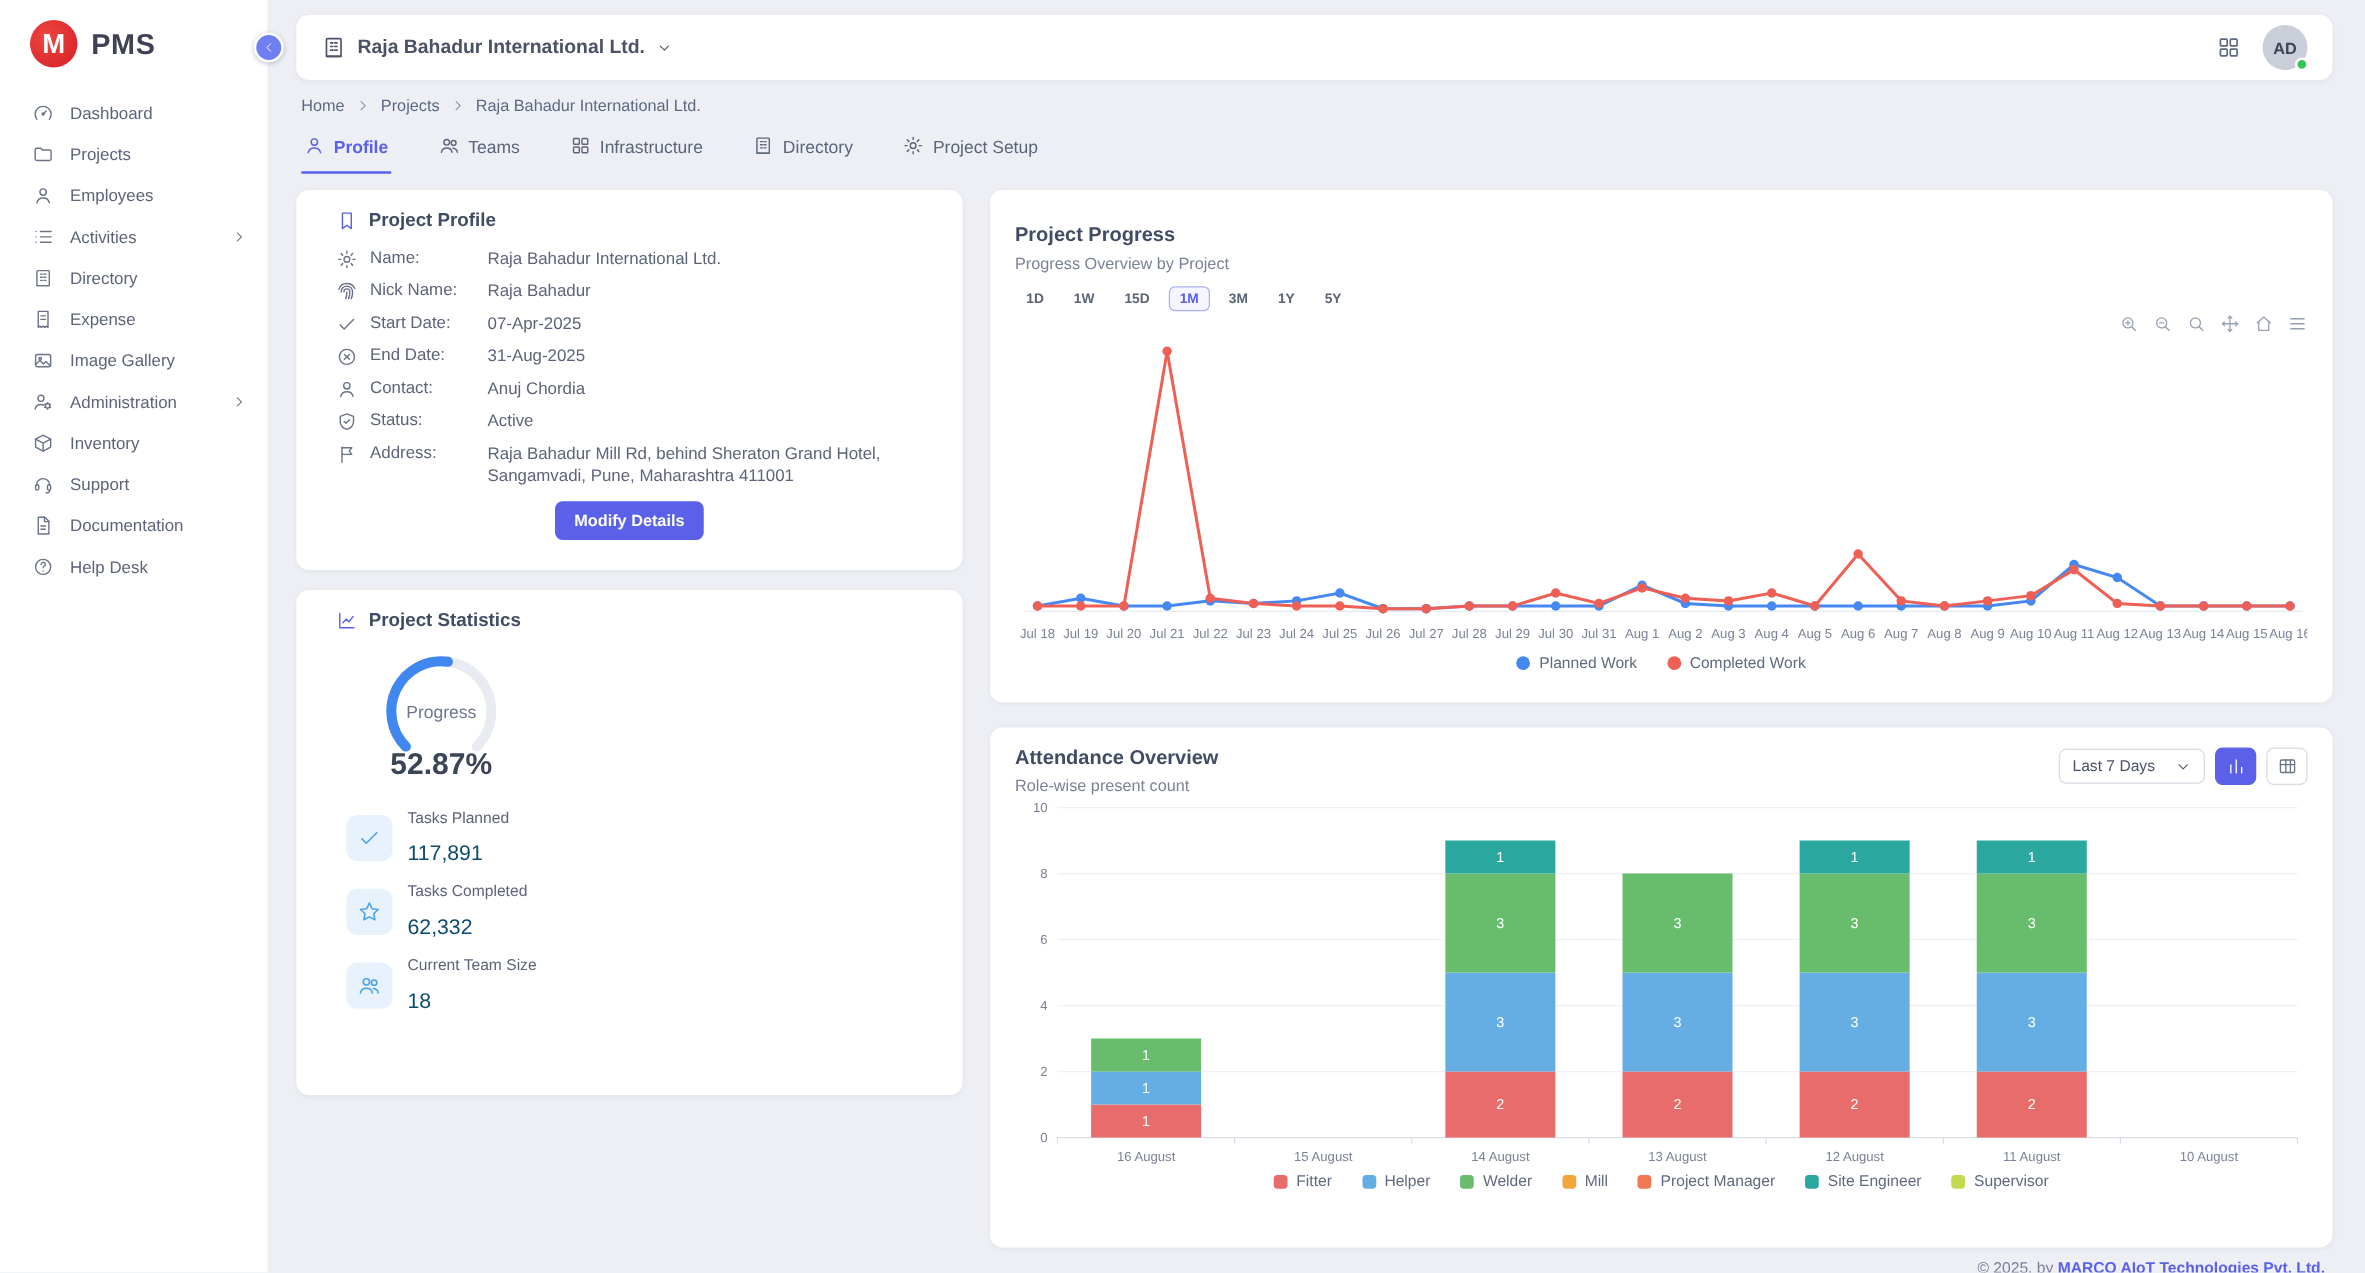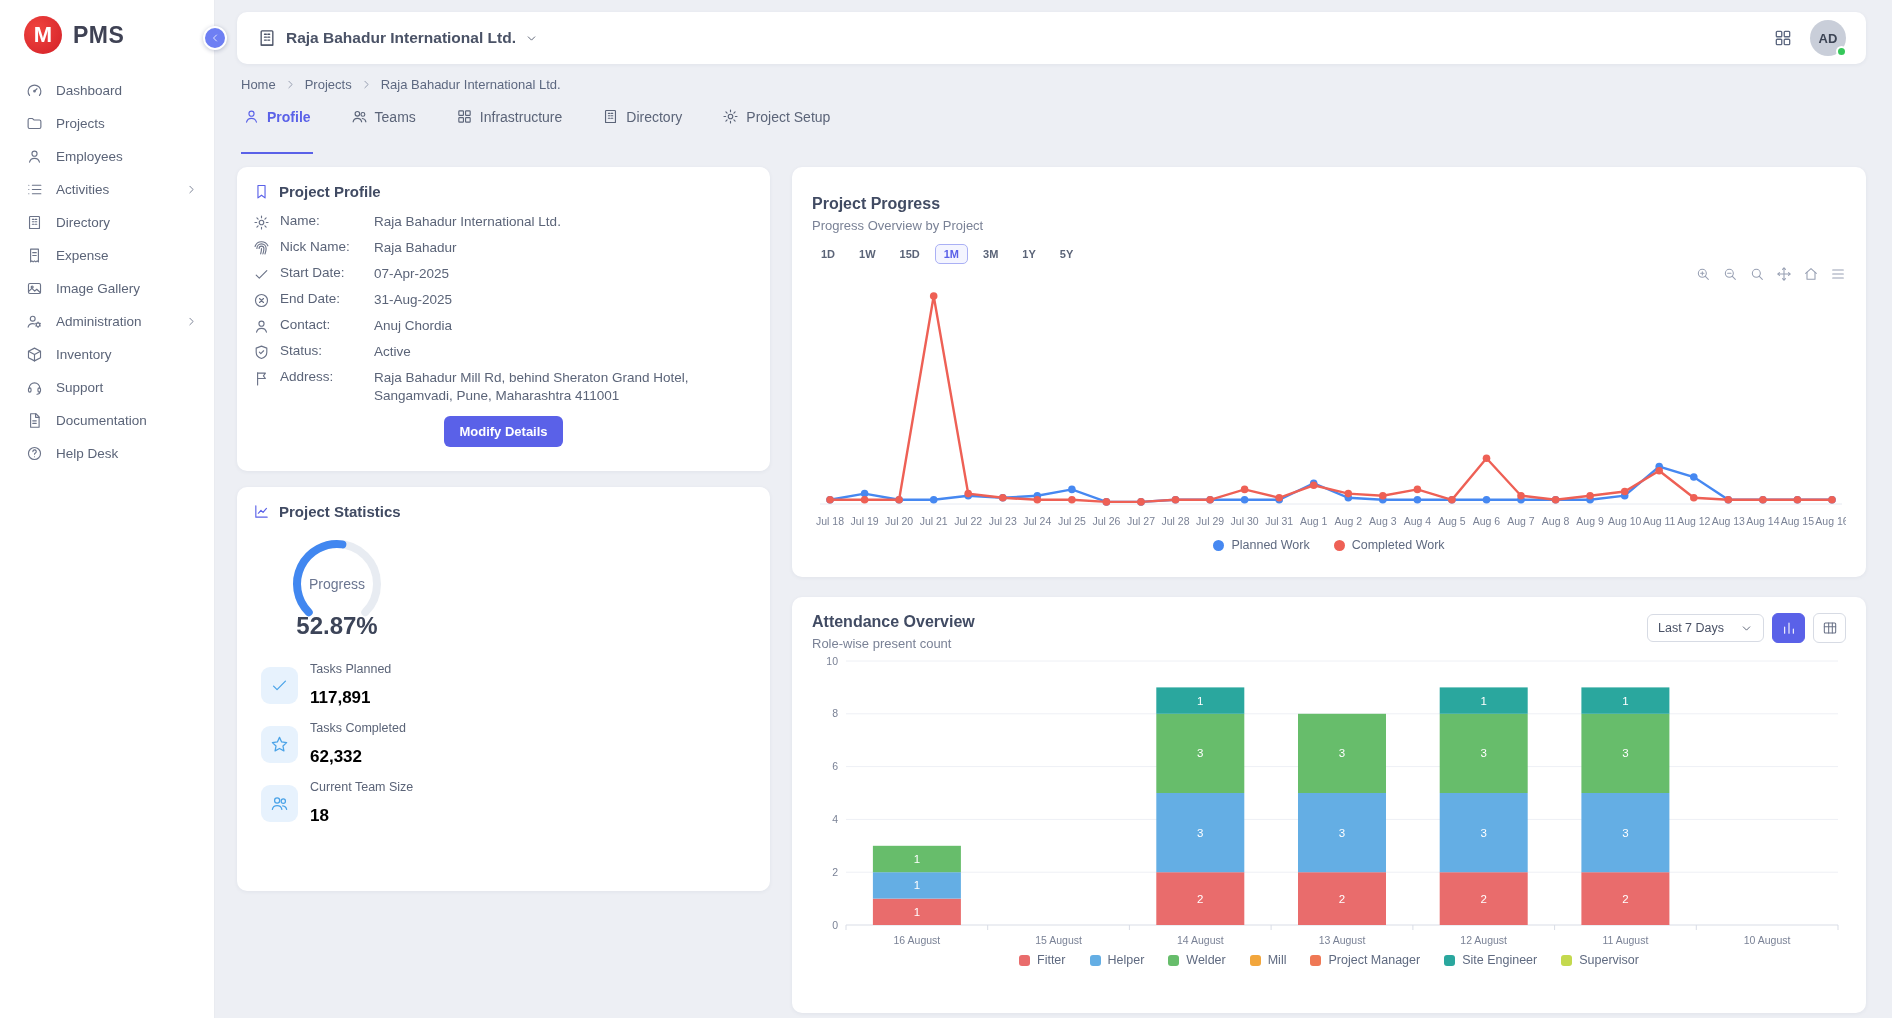--- a/index.html
+++ b/index.html
@@ -36,50 +36,50 @@
   .tb-right { display:flex; align-items:center; gap:17px; color:#5d6880; }
   .avatar { position:relative; width:36px; height:36px; border-radius:50%; background:#c9ced9; color:#3c4454; font-size:13px; font-weight:700; display:flex; align-items:center; justify-content:center; cursor:pointer; }
   .status-dot { position:absolute; right:-1px; bottom:-1px; width:11px; height:11px; border-radius:50%; background:#35c75a; border:2px solid #fff; }
 
   .breadcrumb { display:flex; align-items:center; gap:8px; margin:13px 4px 0; font-size:13px; color:#5d6880; }
   .breadcrumb .sep { color:#8a92a6; }
   .crumb { cursor:pointer; }
   .crumb.current { cursor:default; }
 
   .tabs { display:flex; gap:36px; margin:8px 4px 0; }
-  .tab { display:flex; align-items:center; gap:7px; font-size:14px; color:#5b6478; padding:8px 2px 27px; cursor:pointer; border-bottom:2px solid transparent; }
+  .tab { display:flex; align-items:center; gap:7px; font-size:14px; color:#5b6478; padding:8px 2px 12px; cursor:pointer; border-bottom:2px solid transparent; }
   .tab.active { color:#5a61e8; border-bottom-color:#5a61e8; font-weight:600; }
 
   .grid { display:grid; grid-template-columns:533px 1fr; gap:18px 22px; margin-top:13px; align-items:start; }
   .col { display:flex; flex-direction:column; min-width:0; }
   .col-left { gap:16px; }
   .col-right { gap:20px; }
 
-  .card-pad { padding:16px 16px; }
+  .card-pad { padding:16px 32px; }
   .card-title { display:flex; align-items:center; gap:9px; font-size:15px; font-weight:700; color:#414b63; }
   .card-title .icon { color:#5a61e8; }
 
   
   .profile-card { height:304px; }
   .field-rows { margin-top:13px; display:flex; flex-direction:column; gap:8px; }
   .field-row { display:flex; gap:10px; font-size:13.5px; color:#5b6478; align-items:flex-start; }
   .field-row .icon { margin-top:1px; color:#6b7388; }
   .f-label { width:84px; flex-shrink:0; }
   .f-value { flex:1; line-height:1.3; }
   .modify-btn { display:block; margin:12px auto 0; background:#5a61e8; color:#fff; border:none; border-radius:6px; padding:8px 15px; font-size:13px; font-weight:600; font-family:inherit; cursor:pointer; }
 
   
   .stats-card { height:404px; }
   .gauge-wrap { display:flex; justify-content:flex-start; margin-top:8px; }
   .stat-rows { margin-top:14px; display:flex; flex-direction:column; gap:13px; padding:0 8px; }
   .stat-row { display:flex; align-items:center; gap:12px; }
   .stat-tile { width:37px; height:37px; border-radius:9px; background:#e7f2fd; color:#4aa3e8; display:flex; align-items:center; justify-content:center; }
   .stat-tile .icon { width:19px; height:19px; }
   .stat-label { font-size:12.5px; color:#5b6478; }
-  .stat-value { font-size:17px; font-weight:700; color:#000000; margin-top:12px; }
+  .stat-value { font-size:17px; font-weight:400; color:#0c4a6e; margin-top:12px; }
 
   
   .progress-card { height:410px; padding:28px 20px; }
   .pc-sub { font-size:13px; color:#7a8296; margin-top:5px; }
   .range-row { display:flex; gap:6px; margin-top:11px; }
   .chip { font-size:11px; color:#5b6478; padding:3px 8px; border-radius:5px; border:1px solid transparent; cursor:pointer; font-weight:600; background:transparent; font-family:inherit; }
   .chip.active { color:#5a61e8; border-color:#aab0f5; background:#f4f5ff; }
   .chart-toolbar { display:flex; gap:11px; justify-content:flex-end; height:18px; margin-top:2px; }
   .chart-toolbar .icon { width:16px; height:16px; color:#98a0b3; cursor:pointer; }
   #lineChart { display:block; margin-top:2px; }

